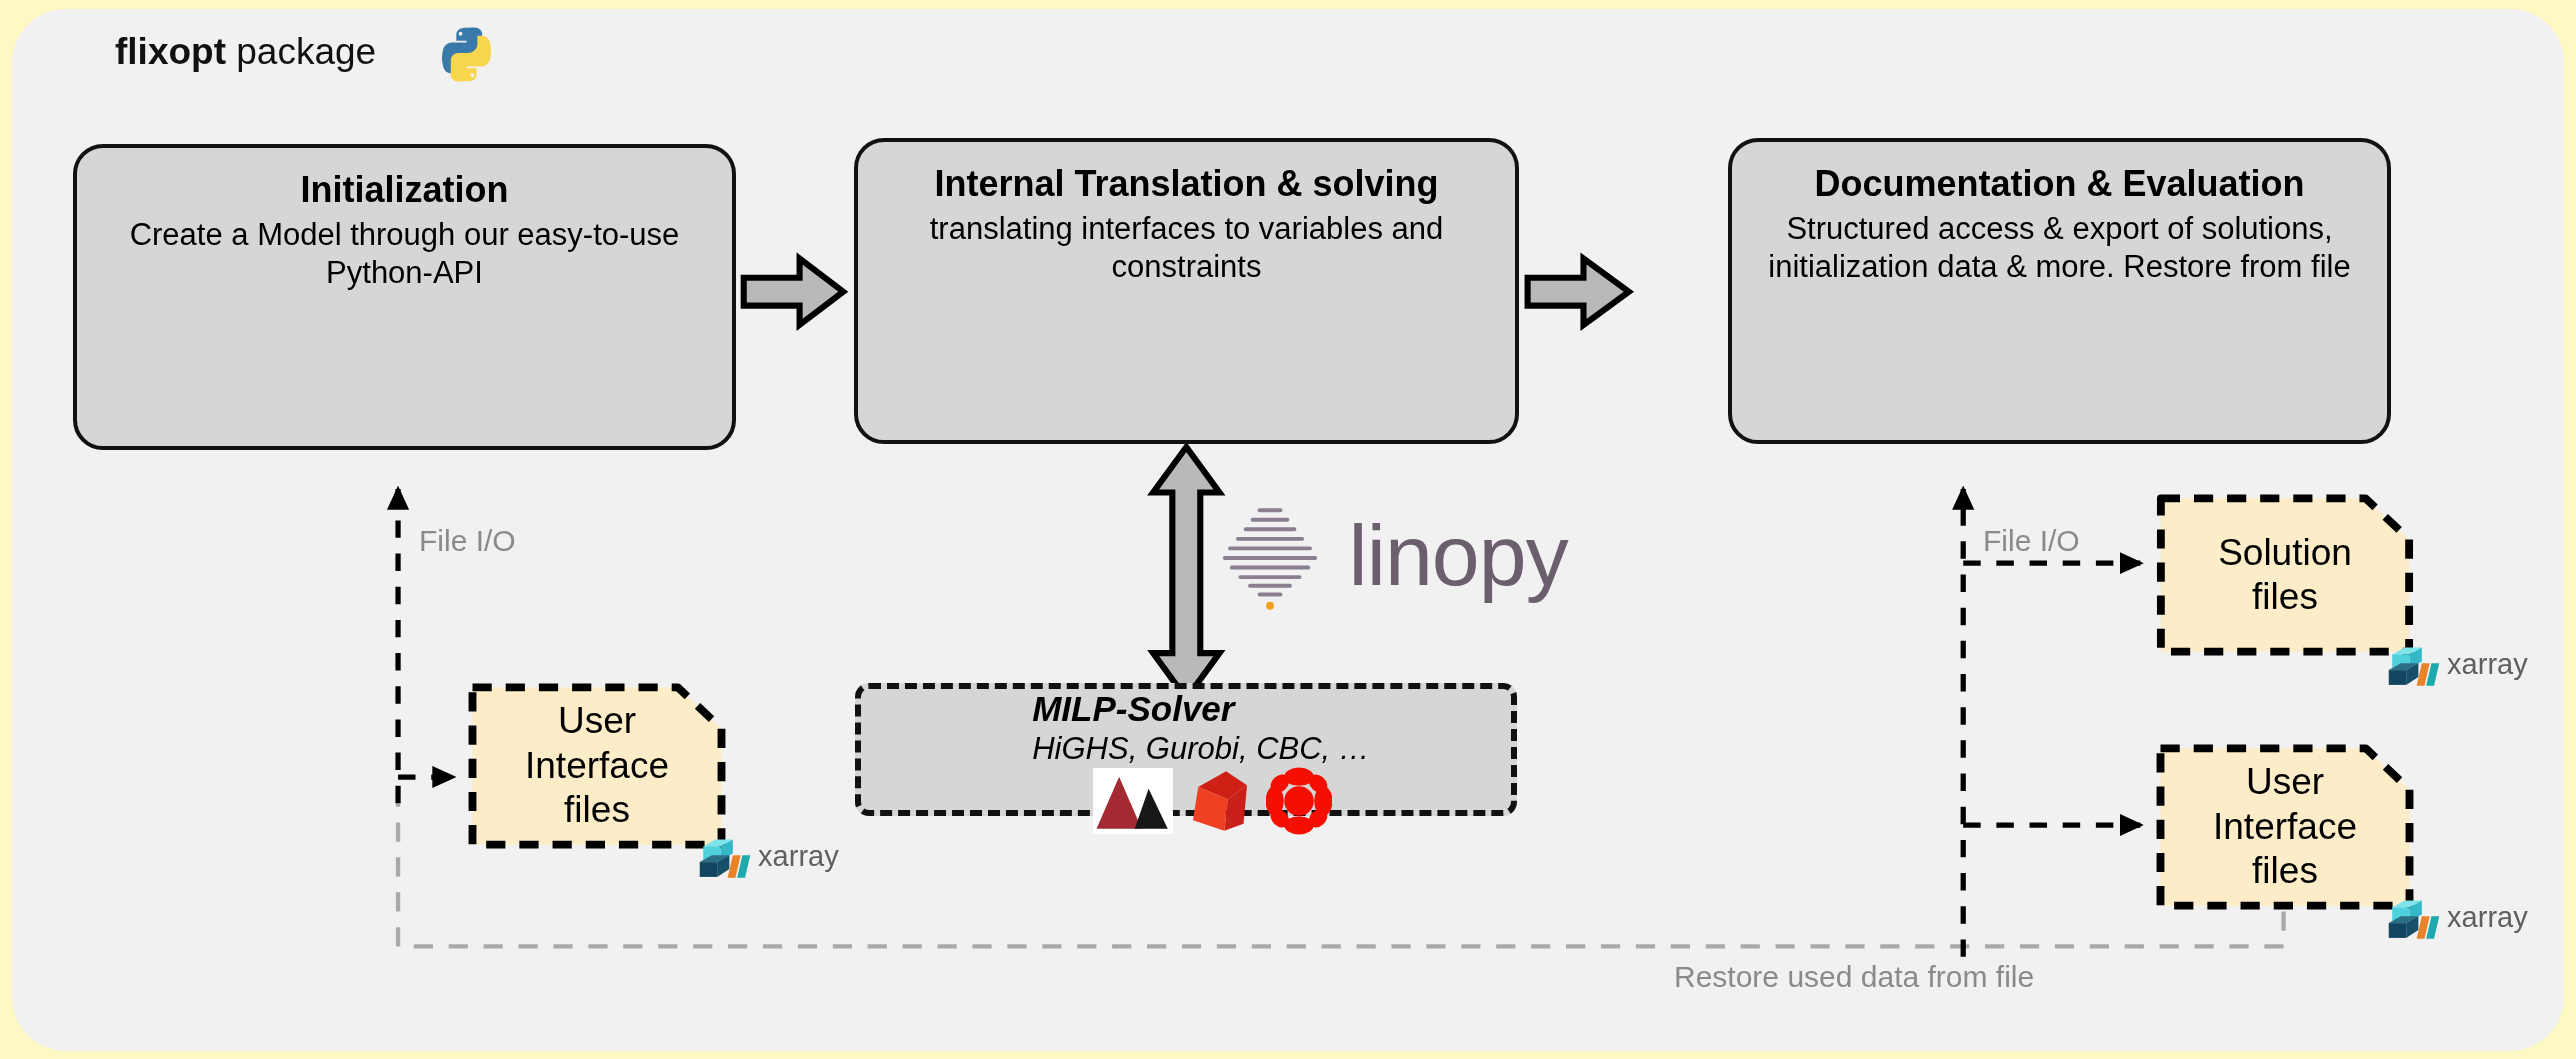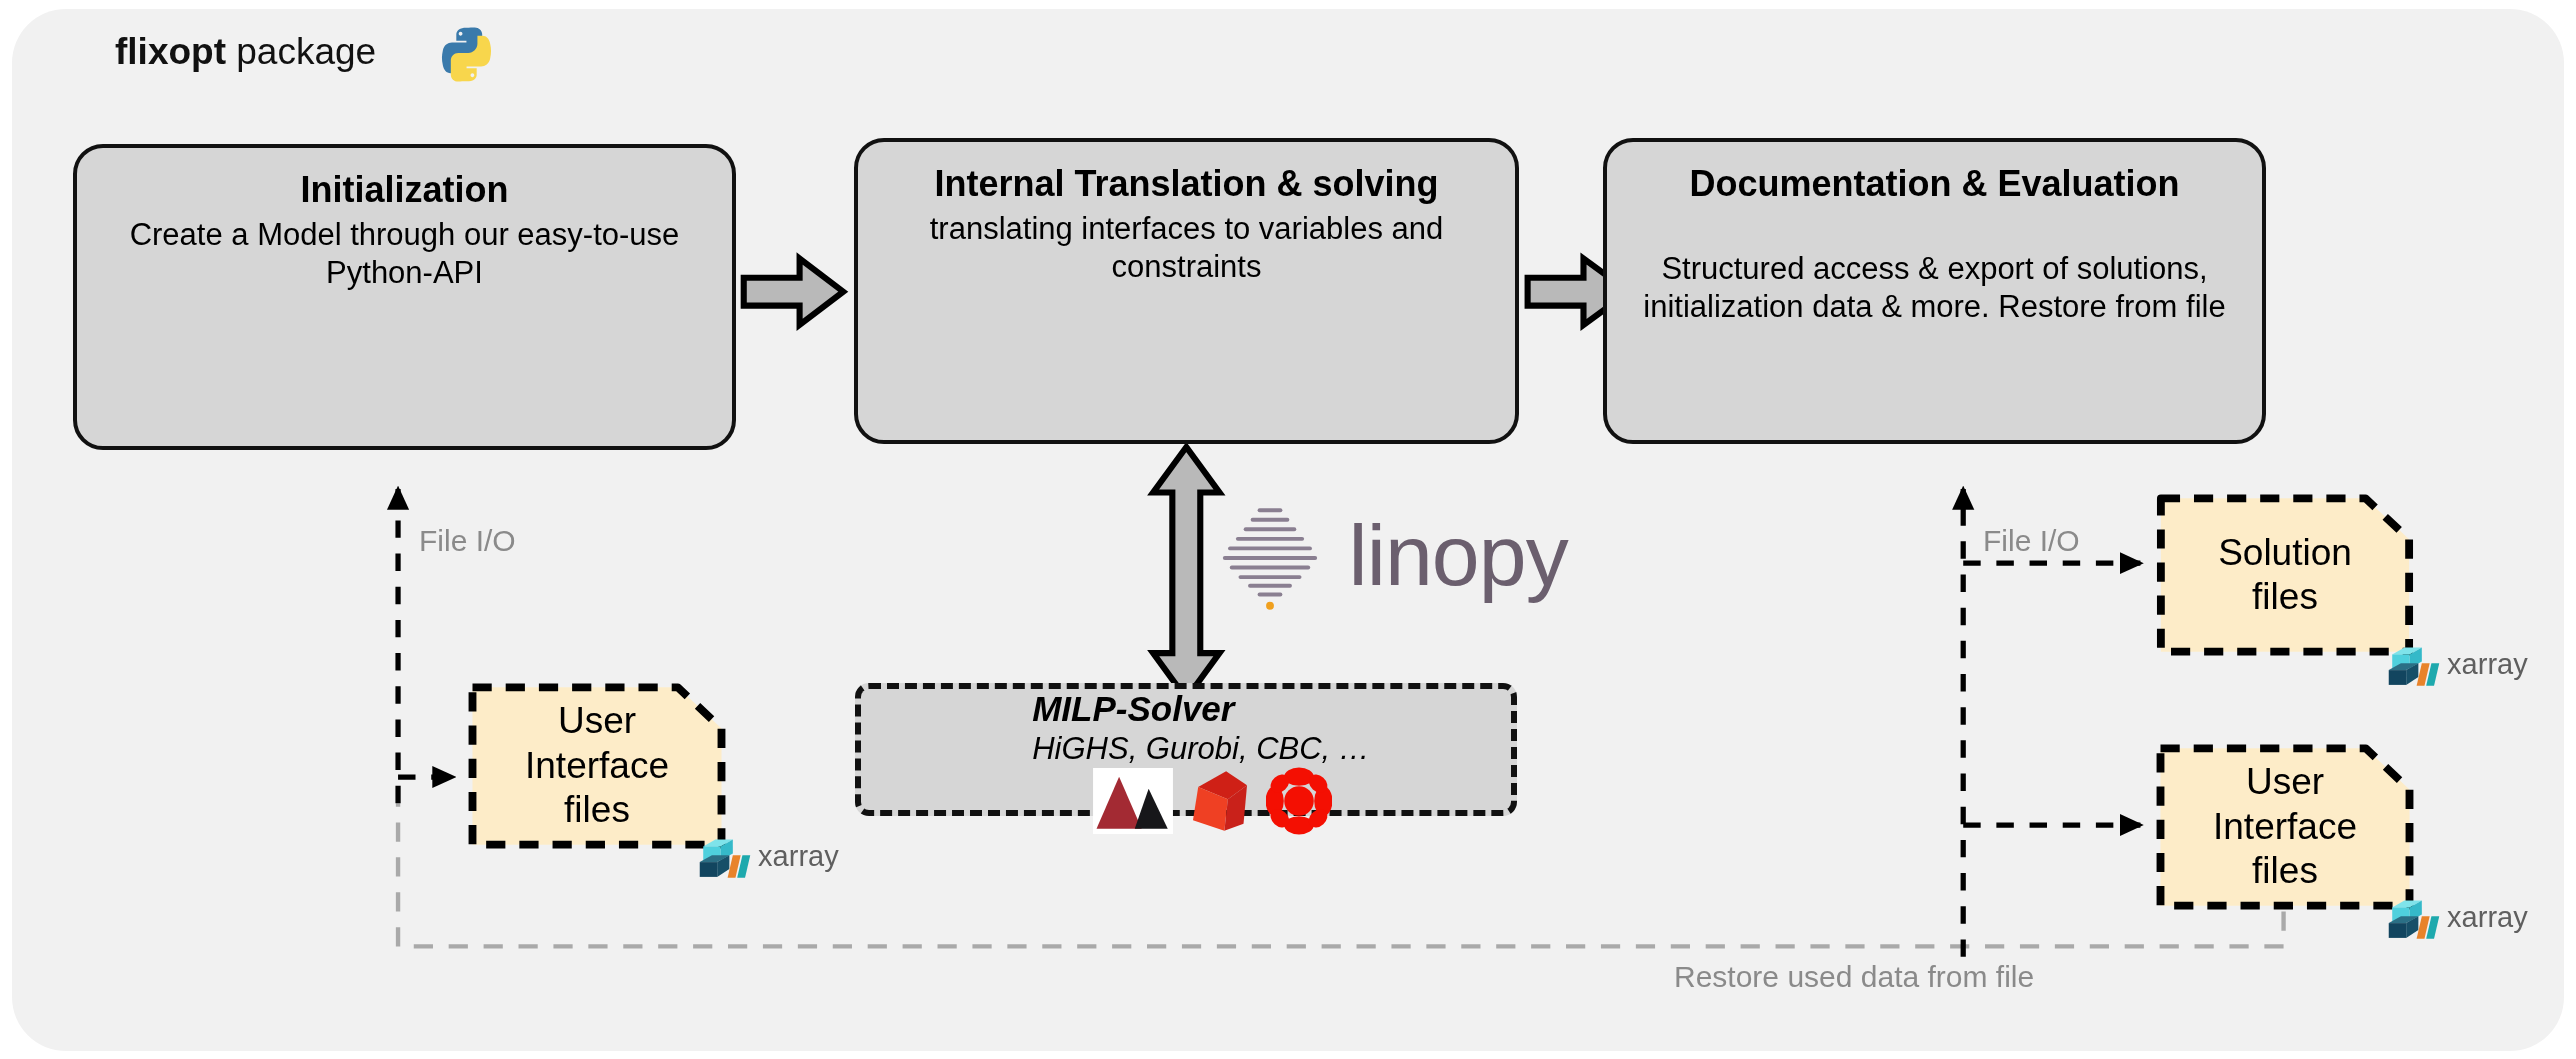--- a/index.html
+++ b/index.html
@@ -1,40 +1,40 @@
 <!DOCTYPE html>
 <html style="font-size:14px"><head>
 <meta charset="utf-8">
 <title>flixopt package diagram</title>
 <style>
   html,body{margin:0;padding:0;background:#000;}
   body{width:2576px;height:1060px;overflow:hidden;
        font-family:"Liberation Sans","DejaVu Sans",sans-serif;}
-  #stage{position:relative;width:2576px;height:1060px;background:#ffffff;}
+  #stage{position:relative;width:2576px;height:1060px;background:#fef9c3;}
   #panel{position:absolute;left:12.2px;top:8.7px;width:2552px;height:1042px;
          background:#f1f1f1;border-radius:54px;}
   svg.layer{position:absolute;left:0;top:0;width:2576px;height:1060px;overflow:visible;}
   .pt{position:absolute;}
 
   
   #title{left:115px;top:31px;font-size:37px;color:#111;white-space:nowrap;}
   #title .b{font-weight:bold;}
   #pylogo{position:absolute;left:436px;top:24.4px;width:61px;height:61px;}
 
   
   .stagebox{position:absolute;background:#d6d6d6;border:4.4px solid #111;
             border-radius:30px;box-sizing:border-box;
             display:flex;flex-direction:column;align-items:center;
             padding:21px 23px 0 23px;text-align:center;}
   .stagebox .h{font-size:36px;font-weight:bold;color:#000;line-height:1.16;}
   .stagebox .d{font-size:31px;color:#000;line-height:1.22;margin-top:5.2px;}
 
   #box1{left:73px;top:144px;width:663px;height:306px;}
   #box2{left:854px;top:138px;width:665px;height:306px;}
-  #box3{left:1603px;top:138px;width:663px;height:306px;gap:40px;}
+  #box3{left:1728px;top:138px;width:663px;height:306px;}
 
   
   #milp{position:absolute;left:855px;top:683px;width:662px;height:133px;
         background:#d6d6d6;border:6.1px dashed #111;border-radius:14px;
         box-sizing:border-box;display:flex;align-items:center;padding-left:30px;flex-direction:column;}
   #milp .txt{display:flex;flex-direction:column;line-height:1.12;}
   #milp .t1{font-size:35px;font-weight:bold;font-style:italic;color:#000;}
   #milp .t2{font-size:31px;font-style:italic;color:#000;margin-top:3.5px;}
   #milp .logos{display:flex;align-items:center;gap:12.2px;margin-left:23px;}
 

